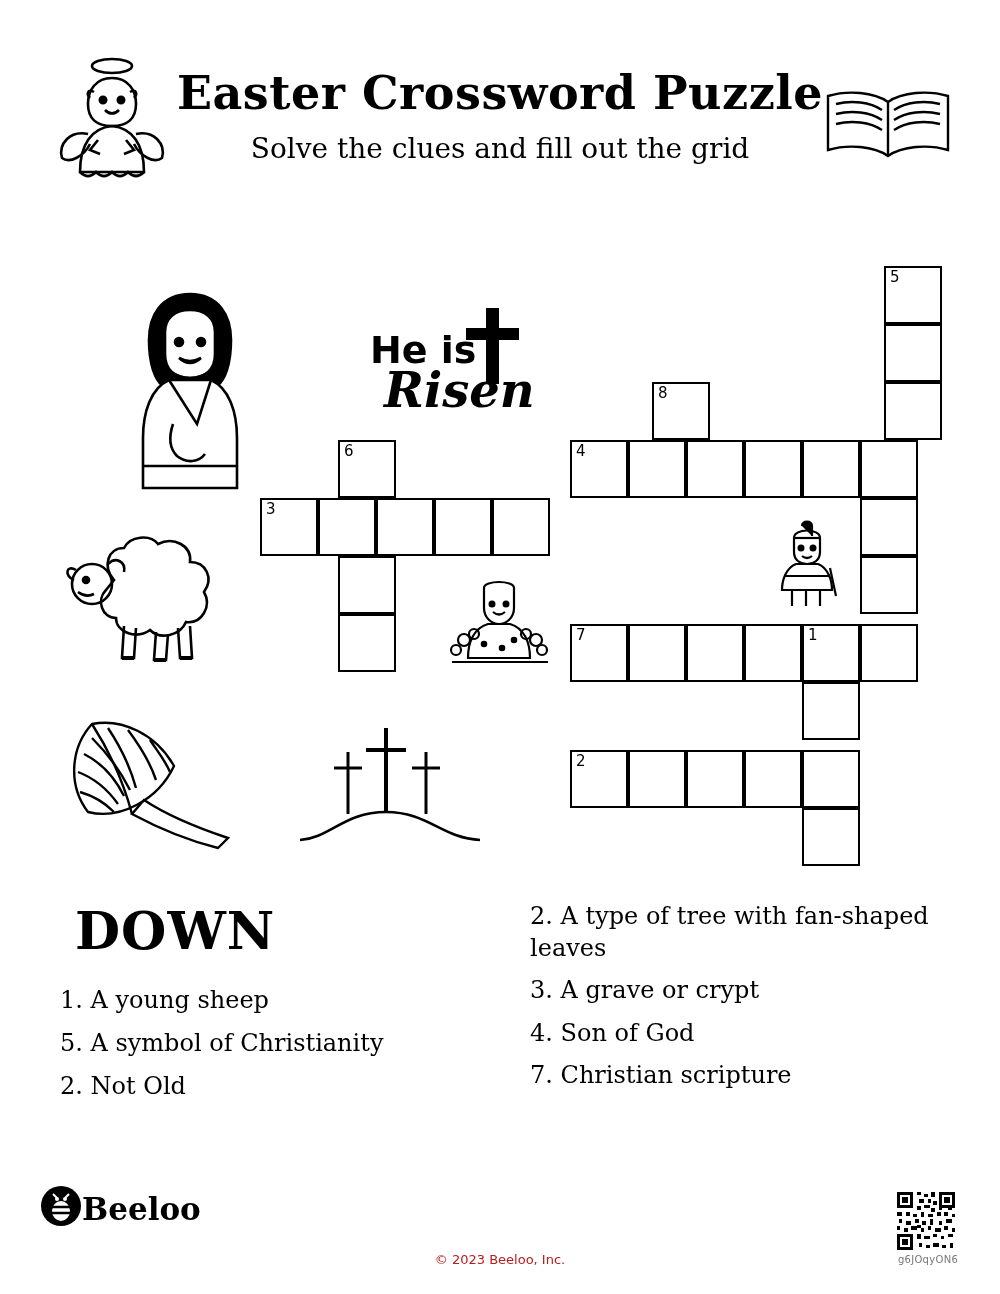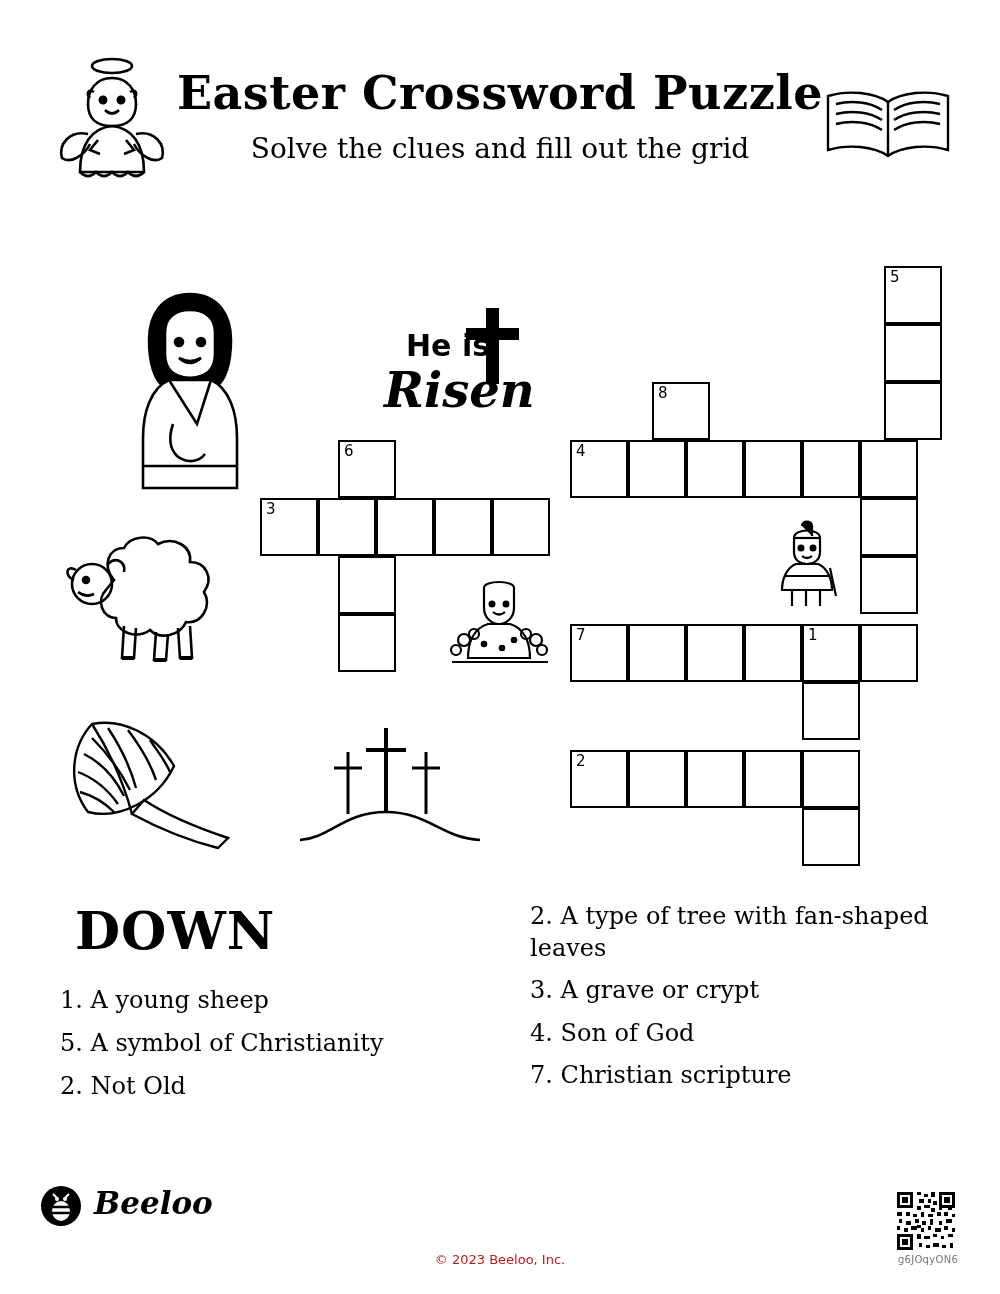--- a/index.html
+++ b/index.html
@@ -93,23 +93,22 @@
     left: 362px;
     top: 300px;
     width: 200px;
     height: 140px;
   }
   .heis-text {
     position: absolute;
     left: 8px;
     top: 28px;
     font-family: "DejaVu Sans", sans-serif;
-    font-size: 30px;
+    font-size: 38px;
     font-weight: bold;
-    margin-left: 36px;
   }
   .risen-text {
     position: absolute;
     left: 22px;
     top: 62px;
     font-family: "DejaVu Serif", serif;
     font-style: italic;
     font-size: 48px;
     font-weight: bold;
   }
@@ -180,23 +179,21 @@
     margin-bottom: 8px;
   }
   .clue.two-line { line-height: 1.35; }
 
   
   .footer-logo {
     position: absolute;
     left: 40px;
     top: 1185px;
     display: flex;
-    align-items: flex-start;
-    gap: 12px;
-    font-style: italic;
+    align-items: flex-end;
   }
   .bee-mark {
     width: 42px;
     height: 42px;
   }
   .brand-name {
     font-family: "DejaVu Serif", serif;
     font-size: 31px;
     font-weight: bold;
   }

